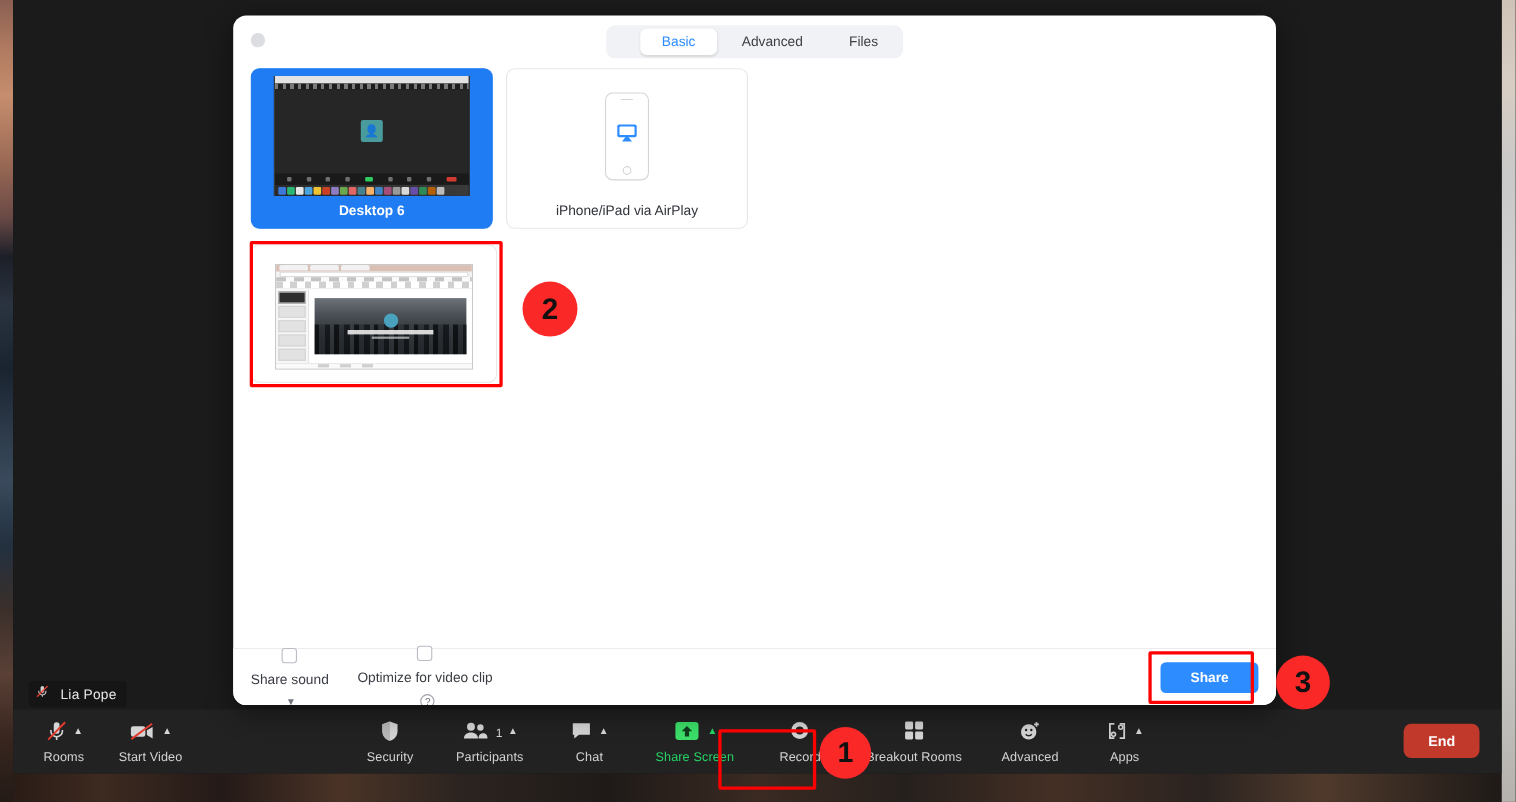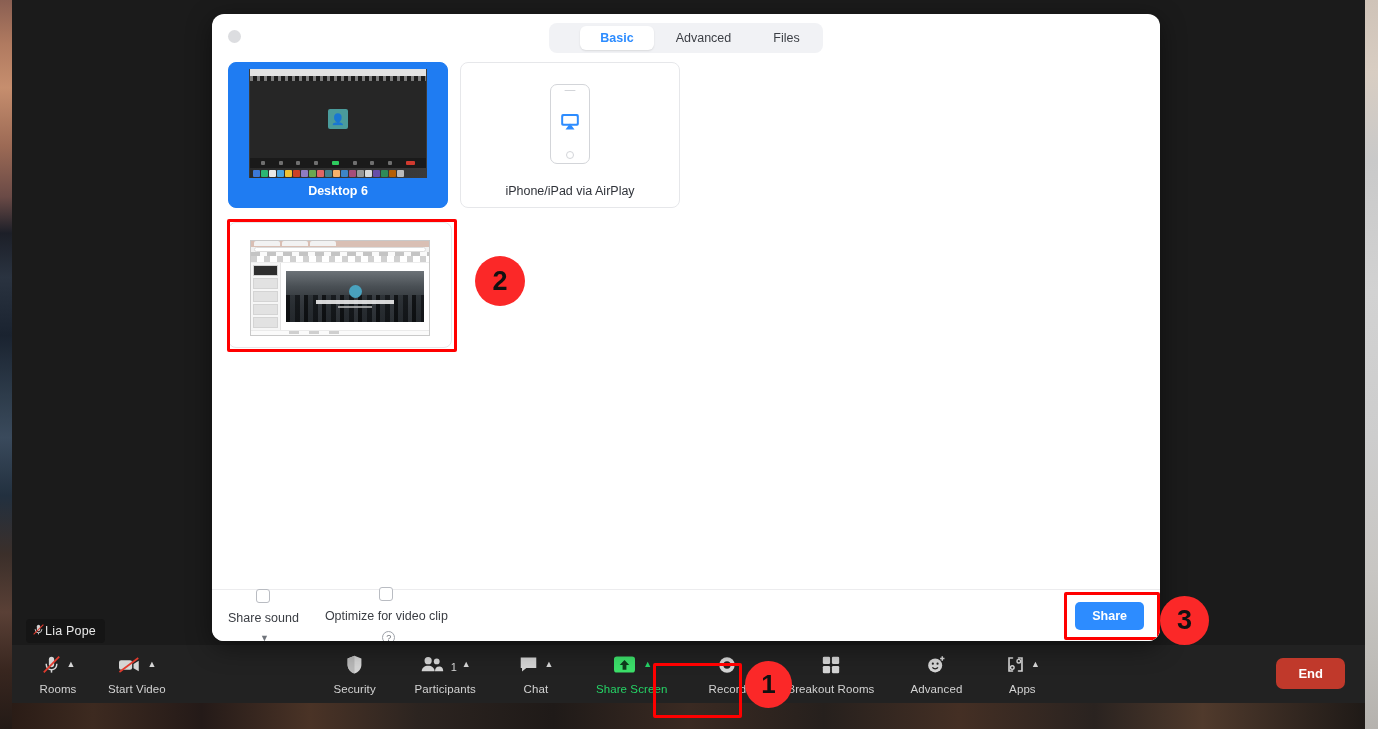--- a/index.html
+++ b/index.html
@@ -38,21 +38,21 @@
   
   .meeting-window {
     position: absolute; left: 12px; top: 0; right: 13px; bottom: 26px;
     background: #1b1b1b;
   }
   .meeting-stage { position: absolute; inset: 0 0 58px 0; background: #1b1b1b; }
 
   
   .name-badge {
     position: absolute; left: 14px; bottom: 60px;
-    display: flex; align-items: center; gap: 0;
+    display: flex; align-items: center; gap: 10px;
     background: rgba(20,20,20,0.88);
     border-radius: 4px; padding: 3px 9px 3px 6px;
     z-index: 6;
   }
   .name-badge .nb-label {
     color: #e8e8e8; font-size: 12.5px; letter-spacing: .2px;
   }
 
   
   .toolbar {
@@ -120,21 +120,21 @@
   }
   .tabs {
     display: flex; background: #f1f2f5; border-radius: 8px; padding: 3px;
     gap: 2px;
   }
   .tab {
     font-size: 12.5px; color: #3c3f45; padding: 5px 20px;
     border-radius: 6px; cursor: pointer; white-space: nowrap;
   }
   .tab.active {
-    background: #ffffff; color: #2d8cff; font-weight: bold;
+    background: #ffffff; color: #2d8cff; font-weight: normal;
     box-shadow: 0 1px 2px rgba(0,0,0,.10);
     margin-left: 28px;
   }
 
   .dlg-body { position: relative; padding: 0 16px; height: 527px; }
   .card-grid {
     display: grid; grid-template-columns: repeat(4, 1fr); gap: 12px;
   }
   .src-card {
     height: 146px; border: 1px solid #e6e7ea; border-radius: 8px;
@@ -308,21 +308,21 @@
   .mini-caret { font-size: 9px; color: #70747b; margin-left: 2px; }
   .help-ico {
     width: 13px; height: 13px; border: 1.2px solid #9ea2a9; border-radius: 50%;
     font-size: 9px; color: #70747b; display: flex; align-items: center;
     justify-content: center; margin-left: 5px; cursor: pointer;
   }
   .share-btn {
     background: #2d8cff; color: #fff; border: none;
     font-family: "Liberation Sans", sans-serif;
     font-size: 12.5px; font-weight: bold;
-    padding: 7px 17px; border-radius: 5px; cursor: pointer;
+    padding: 7px 27px; border-radius: 5px; cursor: pointer;
   }
   .share-wrap { margin-left: auto; position: relative; }
 </style>
 </head>
 <body>
 
 <div id="root">
 
   <div class="wallpaper-left"></div>
   <div class="wallpaper-right"></div>

